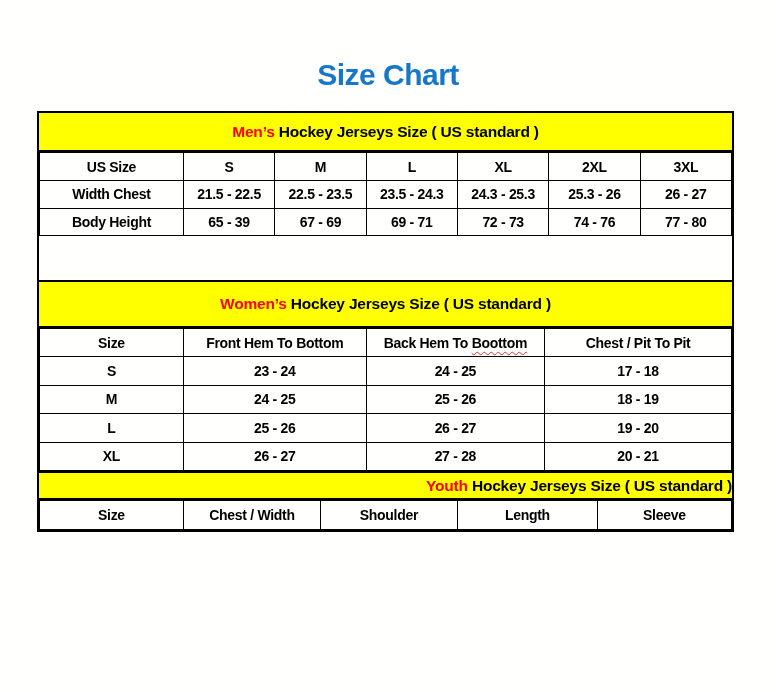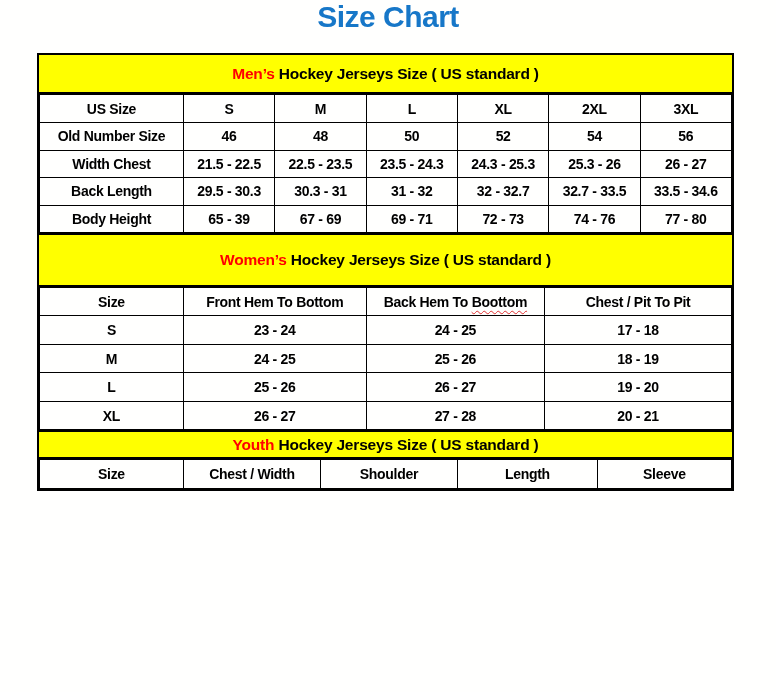--- a/index.html
+++ b/index.html
@@ -7,20 +7,21 @@
     position: relative;
     width: 776px;
     height: 692px;
     background: #fffffe;
     font-family: "Liberation Sans", "DejaVu Sans", sans-serif;
     color: #000000;
     overflow: hidden;
   }
   .title {
     margin: 0;
+    padding-top: 58px;
     text-align: center;
     font-size: 30px;
     font-weight: bold;
     letter-spacing: -0.5px;
     color: #1777c8;
   }
   .chart {
     margin: 19px 0 0 37px;
     width: 697px;
     box-sizing: border-box;
@@ -32,22 +33,22 @@
     border-bottom: 2px solid #000;
     background: #ffff00;
     display: flex;
     align-items: center;
     justify-content: center;
     font-size: 15.5px;
     font-weight: bold;
     letter-spacing: -0.2px;
     white-space: pre;
   }
-  .banner.mid { border-top: 2px solid #000; height: 54px; }
-  .banner.youth-b { border-top: 2px solid #000; height: 29px; }
+  .banner.mid { border-top: 2px solid #000; height: 48px; margin-top: 44px; }
+  .banner.youth-b { border-top: 2px solid #000; height: 29px; justify-content: flex-end; }
   .accent { color: #ff0000; }
   table.tbl {
     width: 100%;
     border-collapse: collapse;
     table-layout: fixed;
   }
   table.tbl th, table.tbl td {
     border: 1.5px solid #000;
     padding: 0 2px;
     text-align: center;
@@ -97,45 +98,27 @@
       <tr class="hdr">
         <th>US Size</th>
         <th>S</th>
         <th>M</th>
         <th>L</th>
         <th>XL</th>
         <th>2XL</th>
         <th>3XL</th>
       </tr>
       <tr>
-        <td>Old Number Size</td>
-        <td>46</td>
-        <td>48</td>
-        <td>50</td>
-        <td>52</td>
-        <td>54</td>
-        <td>56</td>
-      </tr>
-      <tr>
         <td>Width Chest</td>
         <td>21.5 - 22.5</td>
         <td>22.5 - 23.5</td>
         <td>23.5 - 24.3</td>
         <td>24.3 - 25.3</td>
         <td>25.3 - 26</td>
         <td>26 - 27</td>
-      </tr>
-      <tr>
-        <td>Back Length</td>
-        <td>29.5 - 30.3</td>
-        <td>30.3 - 31</td>
-        <td>31 - 32</td>
-        <td>32 - 32.7</td>
-        <td>32.7 - 33.5</td>
-        <td>33.5 - 34.6</td>
       </tr>
       <tr>
         <td>Body Height</td>
         <td>65 - 39</td>
         <td>67 - 69</td>
         <td>69 - 71</td>
         <td>72 - 73</td>
         <td>74 - 76</td>
         <td>77 - 80</td>
       </tr>

